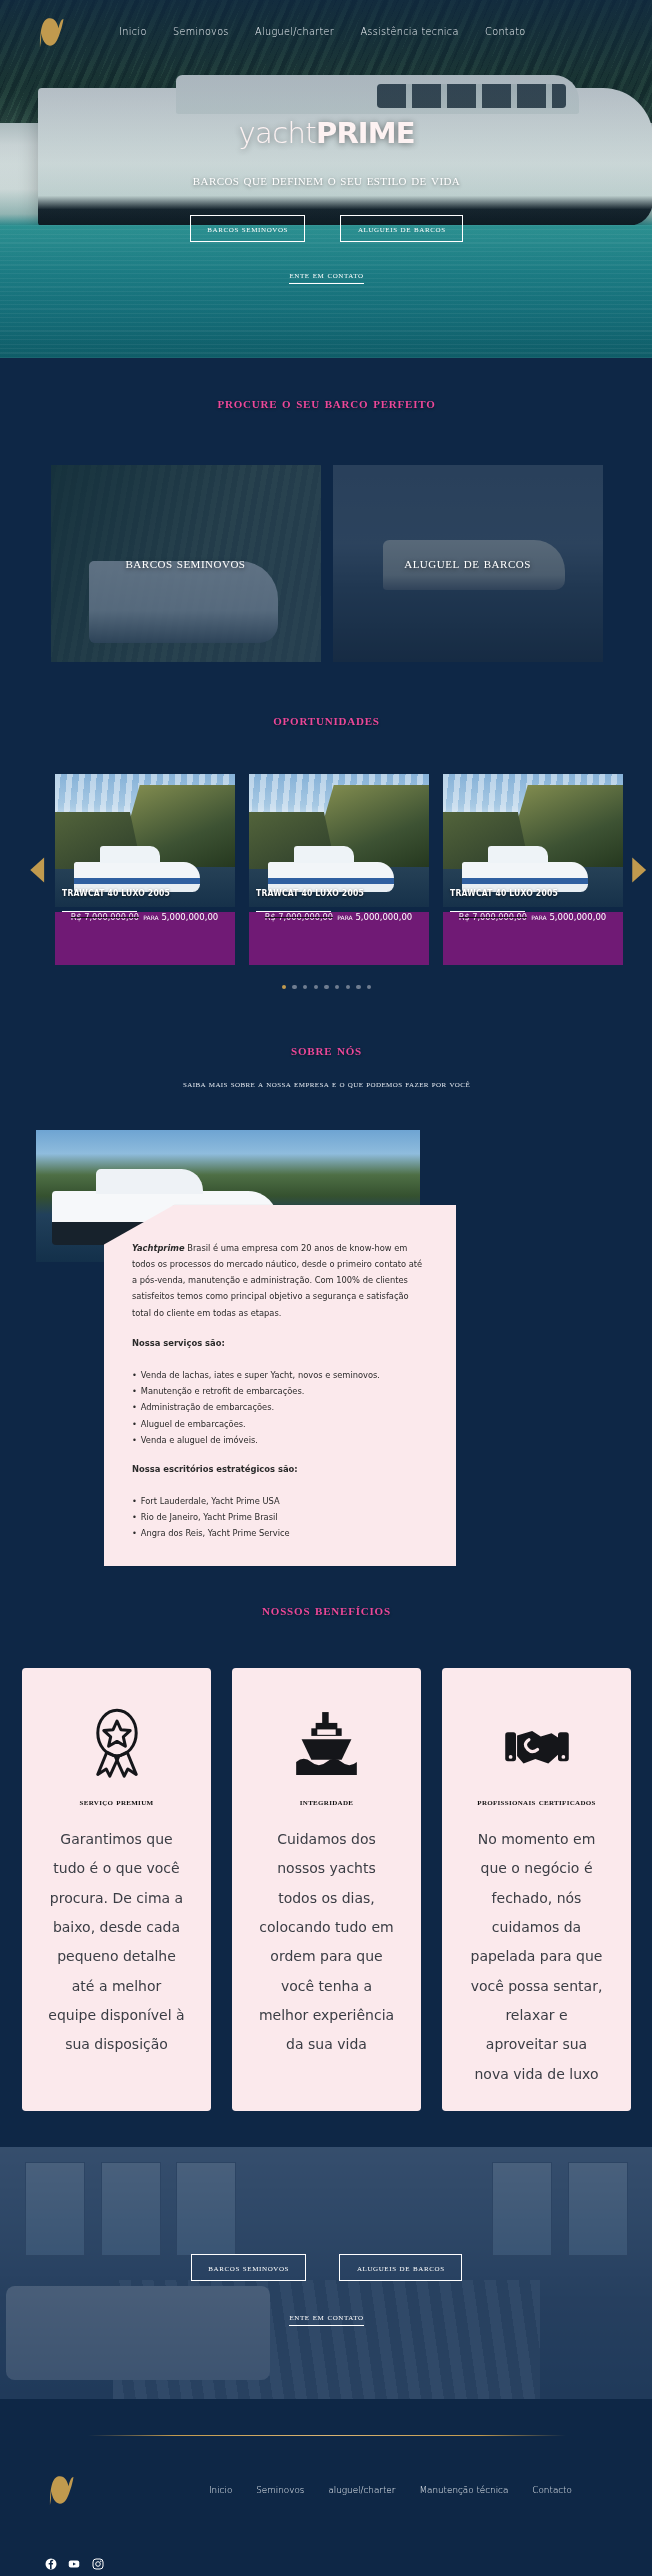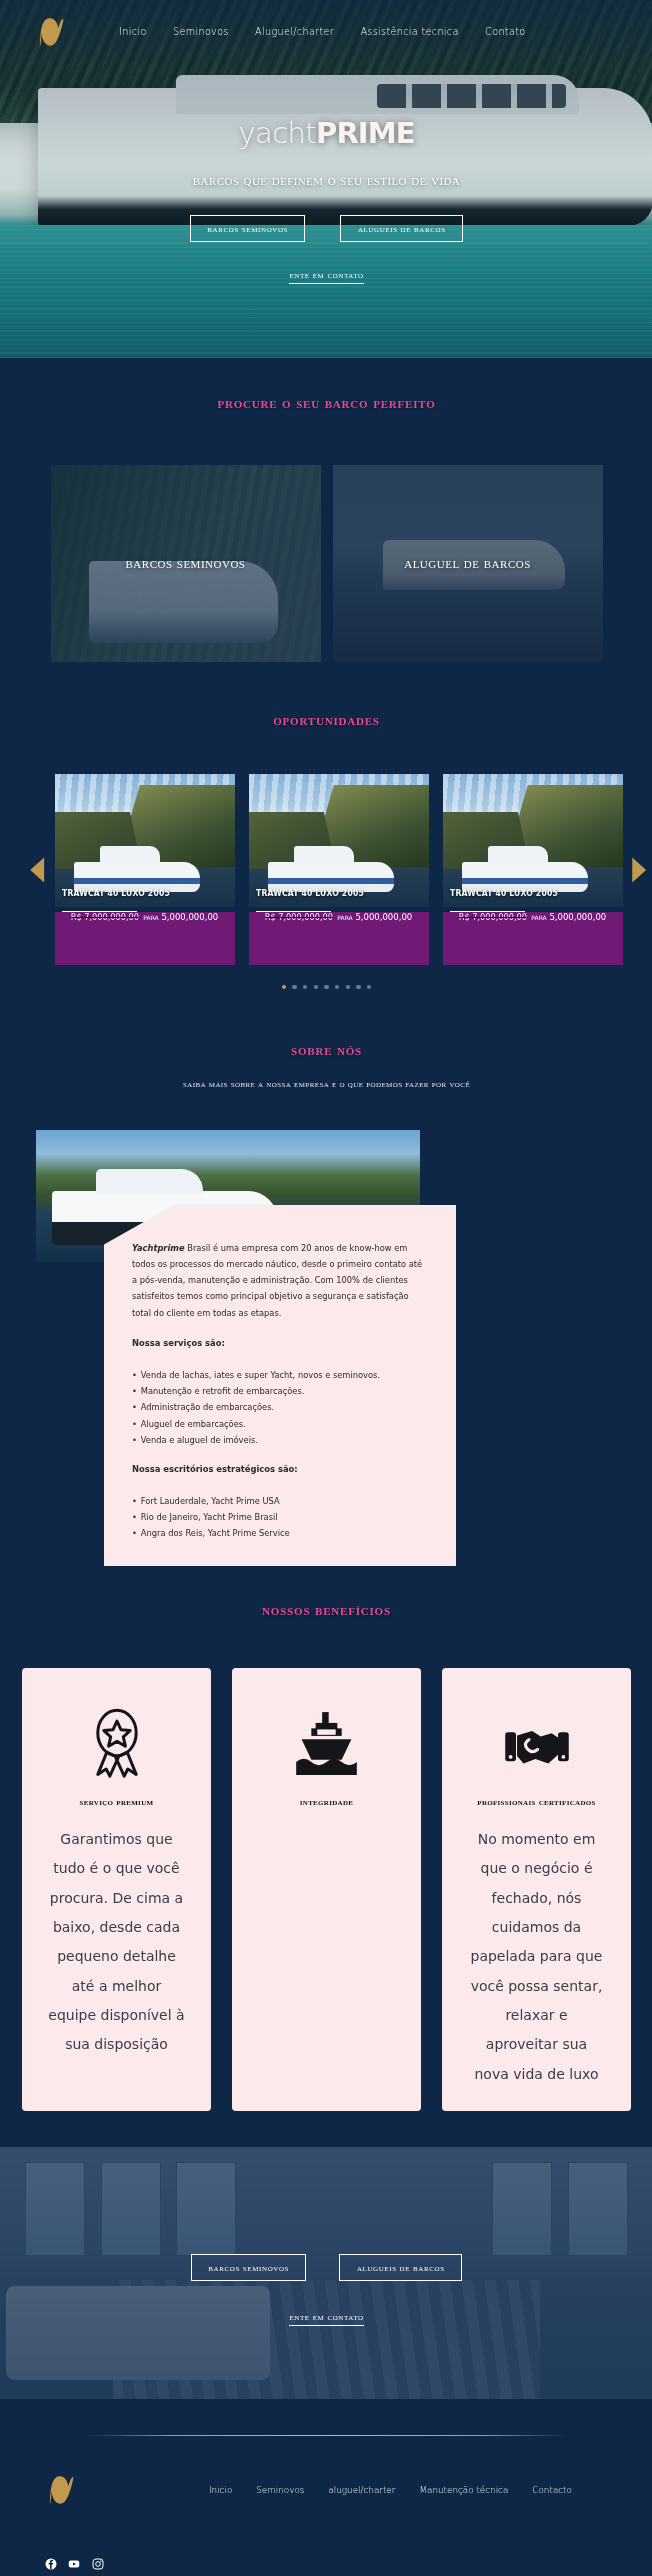--- a/index.html
+++ b/index.html
@@ -498,20 +498,21 @@
           <svg viewBox="0 0 120 120" width="65" height="69" aria-hidden="true">
             <rect x="52" y="2" width="12" height="26" fill="#15161a"></rect>
             <rect x="40" y="22" width="40" height="12" fill="#15161a"></rect>
             <rect x="32" y="32" width="56" height="14" fill="#15161a"></rect>
             <rect x="43" y="34" width="34" height="10" fill="#fbe9ec"></rect>
             <path d="M14 52 L106 52 L88 90 L32 90 Z" fill="#15161a"></path>
             <path d="M4 94 q14 -12 28 0 q14 12 28 0 q14 -12 28 0 q14 12 28 0 L116 118 L4 118 Z" fill="#15161a"></path>
           </svg>
         </div>
         <h3 class="ben-title">Integridade</h3>
+        <p class="ben-text">Cuidamos dos nossos yachts todos os dias, colocando tudo em ordem para que você tenha a melhor experiência da sua vida</p>
       </article>
 
       <article class="ben-card">
         <div class="ben-icon">
           <svg viewBox="0 0 130 100" width="70" height="55" aria-hidden="true">
             <rect x="6" y="16" width="20" height="54" rx="5" fill="#15161a"></rect>
             <circle cx="16" cy="62" r="3.5" fill="#fbe9ec"></circle>
             <rect x="104" y="16" width="20" height="54" rx="5" fill="#15161a"></rect>
             <circle cx="114" cy="62" r="3.5" fill="#fbe9ec"></circle>
             <path d="M28 22 L56 14 L72 24 L92 18 L104 26 L104 58 L86 74 L62 66 L40 74 L28 60 Z" fill="#15161a"></path>

